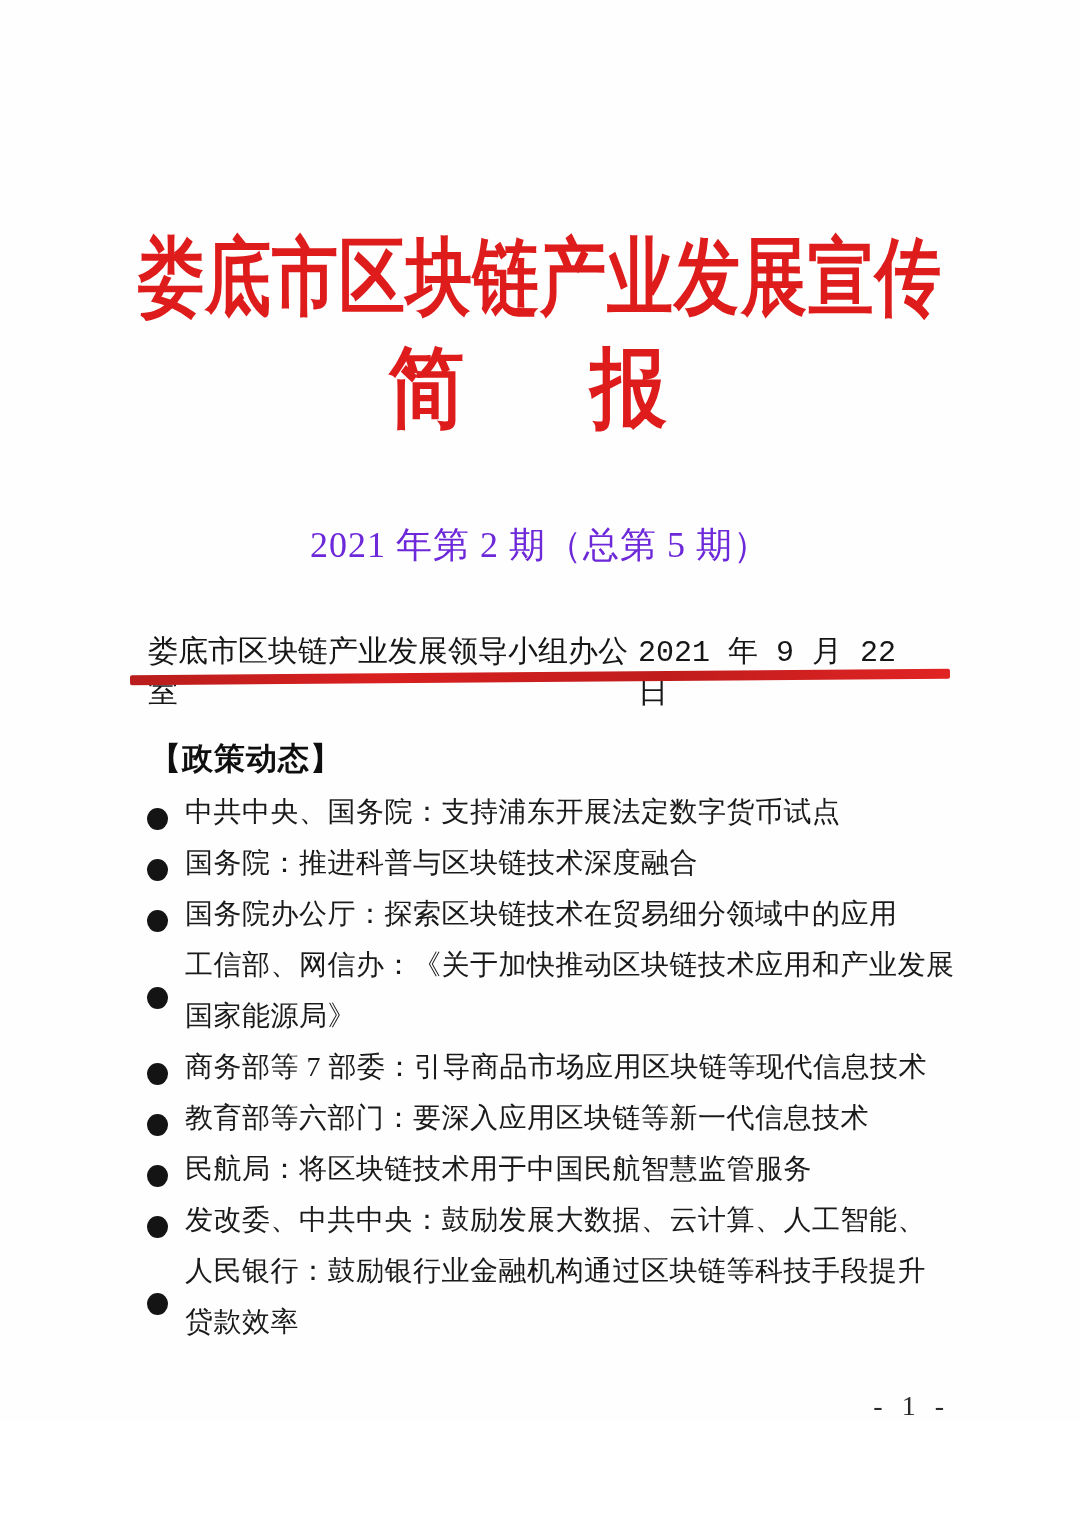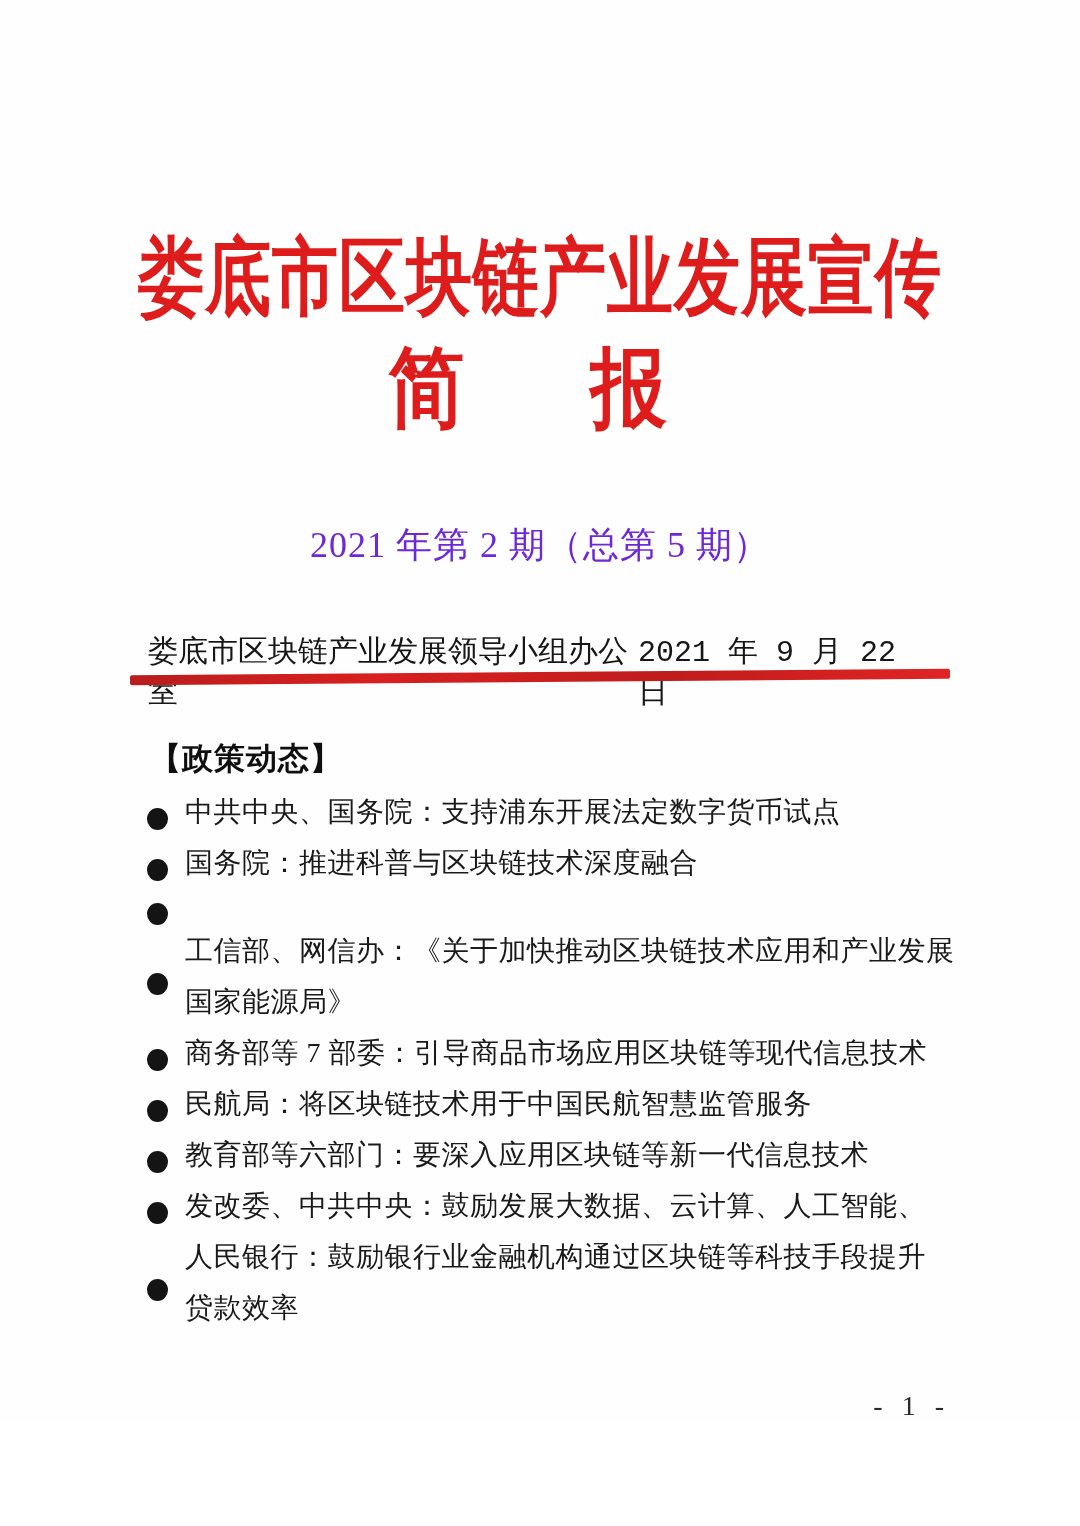--- a/index.html
+++ b/index.html
@@ -126,48 +126,51 @@
 
     <div class="bullet-item">
       <span class="bullet-marker"></span>
       <div class="bullet-text">
           <div class="bullet-line">国务院：推进科普与区块链技术深度融合</div>
         </div>
     </div>
 
     <div class="bullet-item">
       <span class="bullet-marker"></span>
+      <div class="bullet-text">
+          <div class="bullet-line">国务院办公厅：探索区块链技术在贸易细分领域中的应用</div>
+        </div>
     </div>
 
     <div class="bullet-item">
       <span class="bullet-marker"></span>
       <div class="bullet-text">
           <div class="bullet-line">工信部、网信办：《关于加快推动区块链技术应用和产业发展</div>
           <div class="bullet-line">国家能源局》</div>
         </div>
     </div>
 
     <div class="bullet-item">
       <span class="bullet-marker"></span>
       <div class="bullet-text">
           <div class="bullet-line">商务部等 7 部委：引导商品市场应用区块链等现代信息技术</div>
         </div>
     </div>
 
     <div class="bullet-item">
       <span class="bullet-marker"></span>
       <div class="bullet-text">
+          <div class="bullet-line">教育部等六部门：要深入应用区块链等新一代信息技术</div>
+        </div>
+    </div>
+
+    <div class="bullet-item">
+      <span class="bullet-marker"></span>
+      <div class="bullet-text">
           <div class="bullet-line">民航局：将区块链技术用于中国民航智慧监管服务</div>
-        </div>
-    </div>
-
-    <div class="bullet-item">
-      <span class="bullet-marker"></span>
-      <div class="bullet-text">
-          <div class="bullet-line">教育部等六部门：要深入应用区块链等新一代信息技术</div>
         </div>
     </div>
 
     <div class="bullet-item">
       <span class="bullet-marker"></span>
       <div class="bullet-text">
           <div class="bullet-line">发改委、中共中央：鼓励发展大数据、云计算、人工智能、</div>
         </div>
     </div>
 

